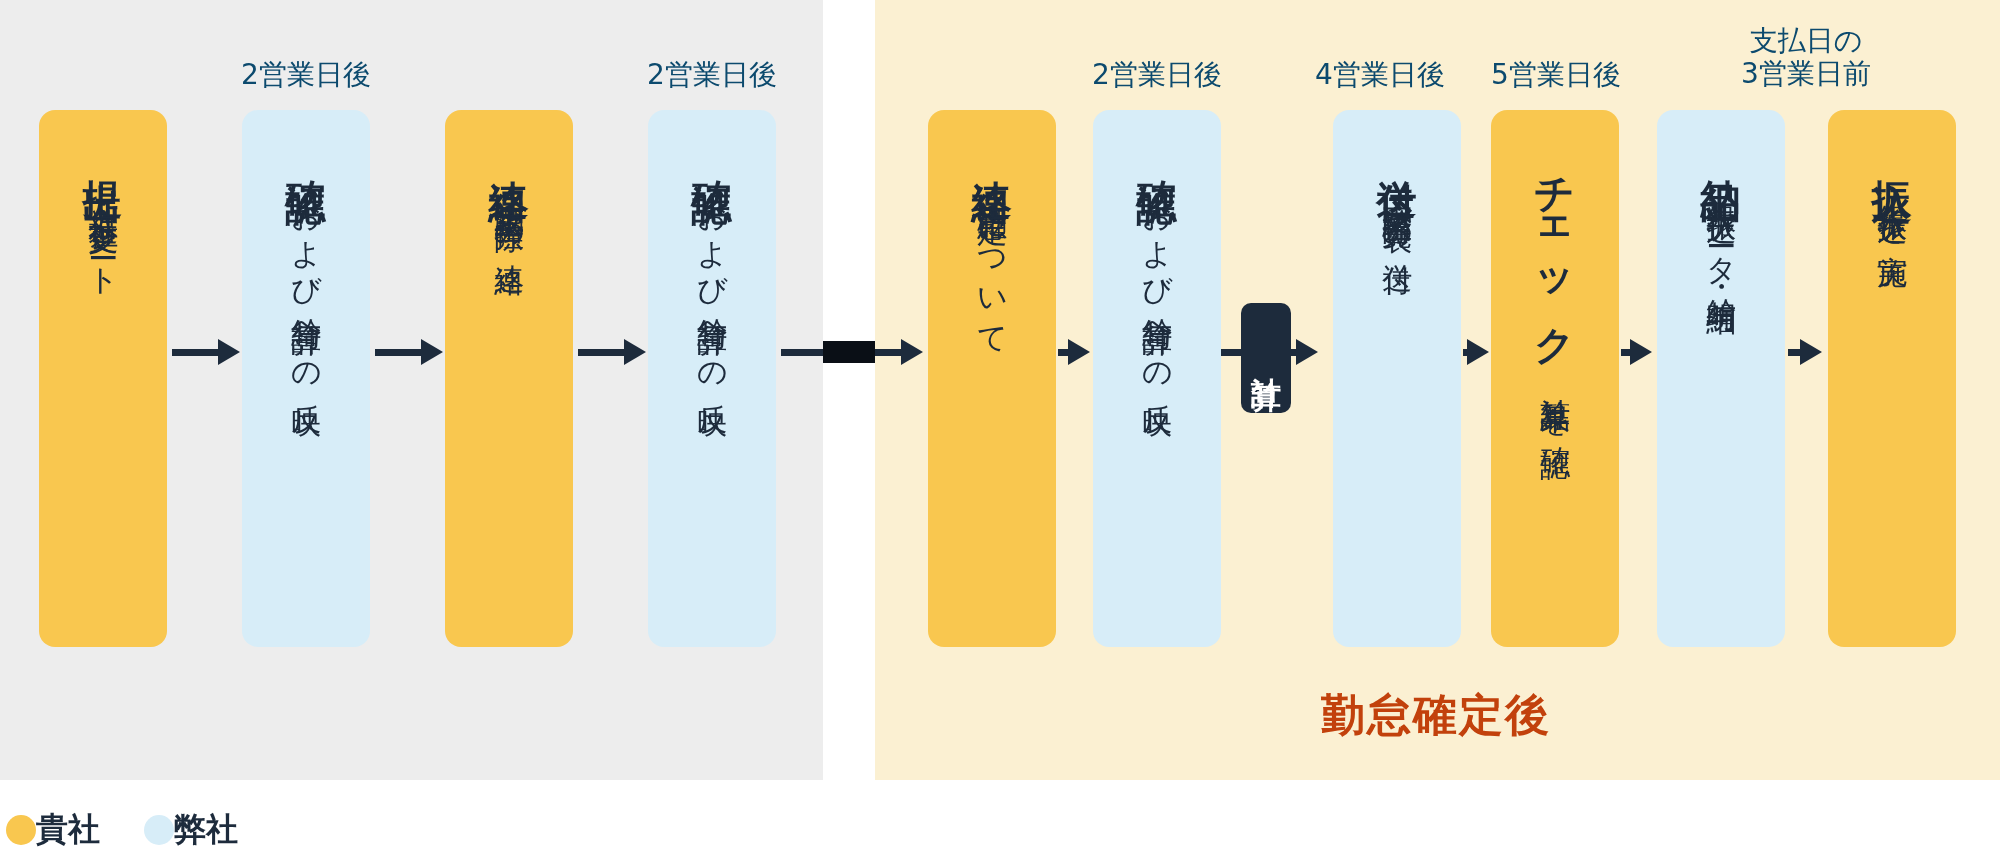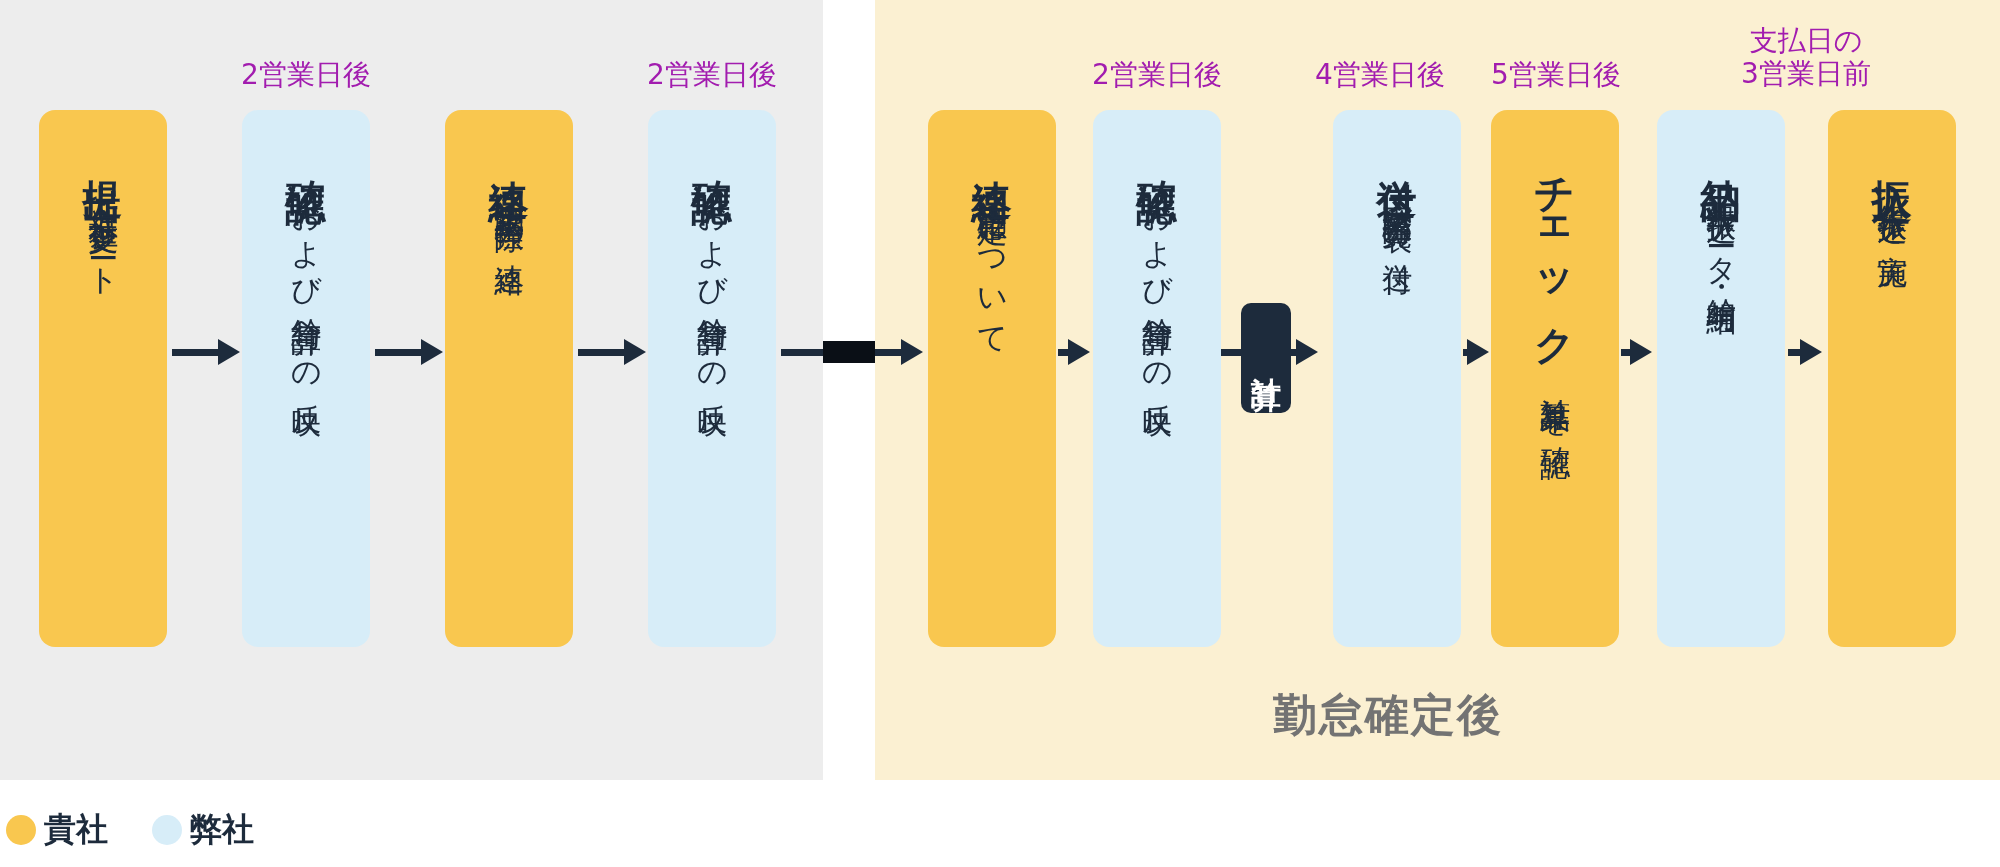--- a/index.html
+++ b/index.html
@@ -14,21 +14,21 @@
   
   .card{position:absolute;top:110px;width:128px;height:537px;border-radius:16px;
         display:flex;flex-direction:column;align-items:center;box-sizing:border-box;padding-top:38px;}
   .card-title{writing-mode:vertical-rl;text-orientation:mixed;font-size:40px;font-weight:bold;
         color:#1D2B3C;letter-spacing:4px;line-height:1.1;}
   .card-desc{writing-mode:vertical-rl;text-orientation:mixed;font-size:30px;font-weight:500;
         color:#1D2B3C;letter-spacing:3px;line-height:1.15;margin-top:26px;}
 
   
   .timing{position:absolute;top:58px;transform:translateX(-50%);font-size:28px;font-weight:500;
-        color:#a21caf;white-space:pre-line;text-align:center;line-height:34px;}
+        color:#0c4a6e;white-space:pre-line;text-align:center;line-height:34px;}
   .timing.two-line{top:24px;line-height:33px;}
 
   
   .arrow-line{position:absolute;top:349px;height:7px;background:#1D2B3C;}
   .arrow-thick{position:absolute;top:341px;height:22px;background:#0a0f16;}
   .arrow-head{position:absolute;top:339px;width:0;height:0;
         border-top:13px solid transparent;border-bottom:13px solid transparent;
         border-left:22px solid #1D2B3C;}
 
   
@@ -39,21 +39,21 @@
 
   
   .section-label{position:absolute;top:686px;transform:translateX(-50%);font-size:44px;
         font-weight:bold;letter-spacing:2px;color:#1D2B3C;white-space:nowrap;}
 
   
   .legend{position:absolute;left:6px;top:812px;display:flex;align-items:center;height:36px;}
   .legend-item{display:flex;align-items:center;}
   .legend-item + .legend-item{margin-left:44px;align-items:center;}
   .legend-swatch{width:30px;height:30px;border-radius:50%;}
-  .legend-label{font-size:32px;font-weight:bold;color:#1D2B3C;margin-left:8px;white-space:nowrap;}
+  .legend-label{font-size:32px;font-weight:bold;color:#1D2B3C;white-space:nowrap;}
 </style>
 </head>
 <body>
 
 <div class="stage">
 
   <div class="panel panel-before"></div>
   <div class="panel panel-after"></div>
 
   <div class="timing" style="left:306px">2営業日後</div>
@@ -130,21 +130,21 @@
   </div>
   <div class="card" style="left: 1657px; background: rgb(215, 237, 248);">
     <div class="card-title">納品</div>
     <div class="card-desc">銀行振込データ・給与明細</div>
   </div>
   <div class="card" style="left: 1828px; background: rgb(249, 199, 79);">
     <div class="card-title">振込</div>
     <div class="card-desc">銀行振込を実施</div>
   </div>
 
-  <div class="section-label" style="left: 1388px; color: #737373;" id="after-label">勤怠確定後</div>
+  <div class="section-label" style="left: 1436px; color: #c2410c;" id="after-label">勤怠確定後</div>
 
   <div class="legend">
     <div class="legend-item">
       <div class="legend-swatch" id="swatch-client" style="background: rgb(249, 199, 79);"></div>
       <div class="legend-label">貴社</div>
     </div>
     <div class="legend-item">
       <div class="legend-swatch" id="swatch-vendor" style="background: rgb(215, 237, 248);"></div>
       <div class="legend-label">弊社</div>
     </div>

